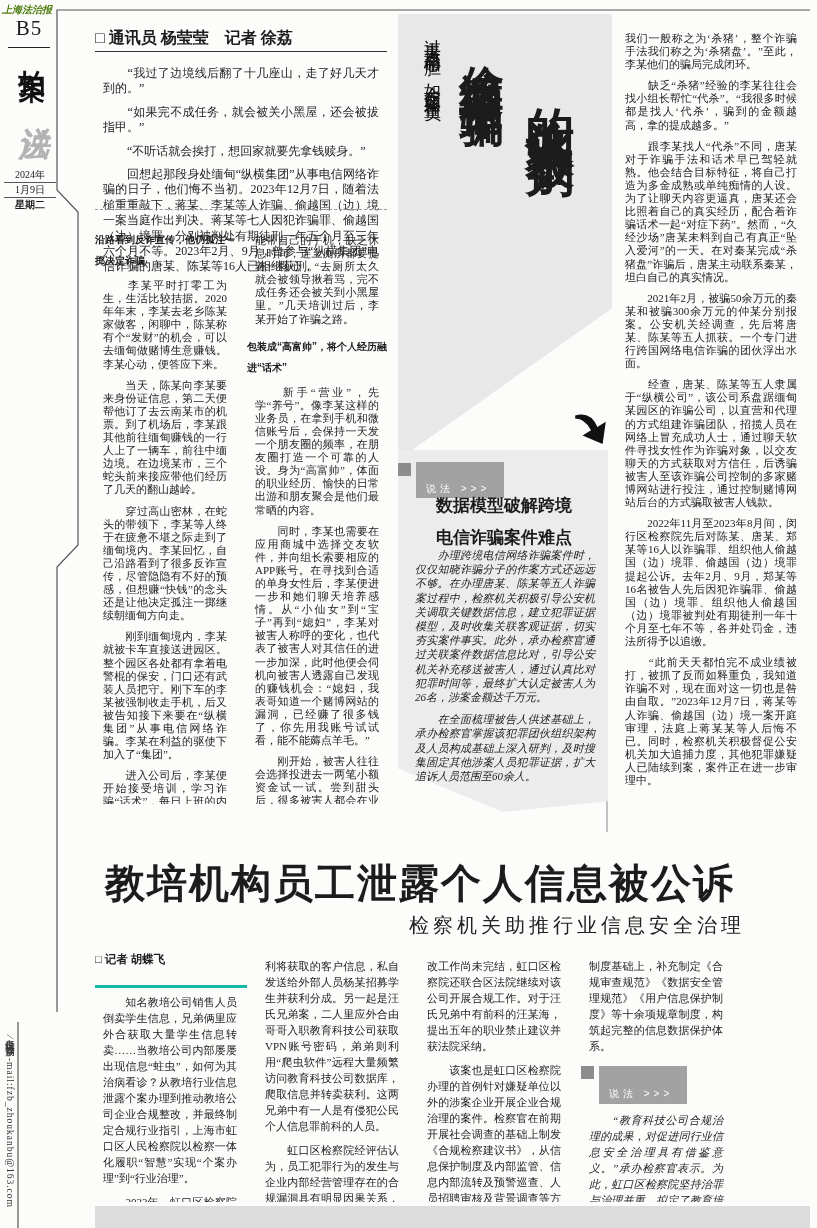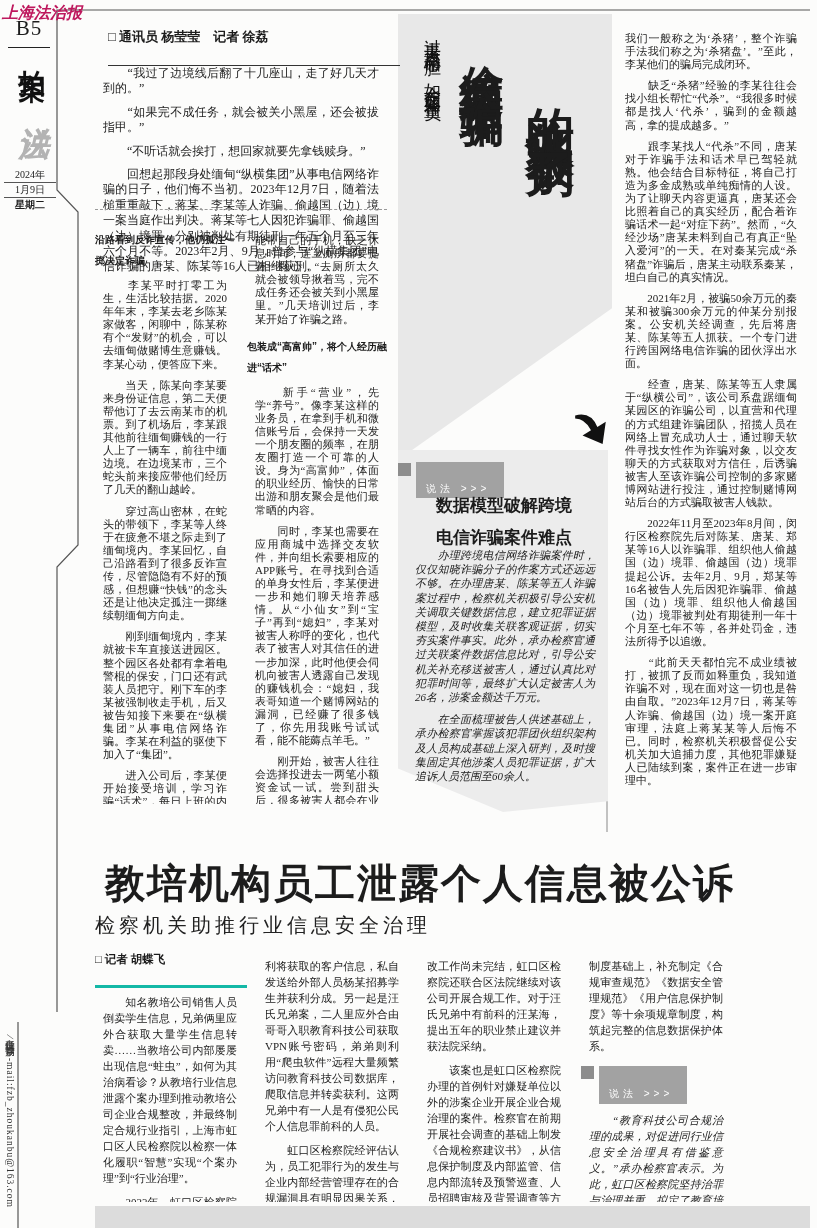--- a/index.html
+++ b/index.html
@@ -2,31 +2,31 @@
 <html><head>
 <meta charset="utf-8">
 <style>
   html,body{margin:0;padding:0;background:#888;}
   .page{position:relative;width:817px;height:1228px;background:#fcfcfb;margin:0 auto;
         font-family:"Liberation Serif","DejaVu Serif",serif;color:#1c1c1c;overflow:hidden;}
   .page p{margin:8px;text-align:justify;}
   .abs{position:absolute;}
 
   
-  .paper-name{left:2px;top:3px;width:80px;font-size:16px;font-style:italic;font-weight:bold;color:#be185d;}
+  .paper-name{left:2px;top:3px;width:80px;font-size:10px;font-style:italic;font-weight:bold;color:#4d7c0f;}
   .page-no{left:8px;top:16px;width:42px;text-align:center;font-size:21px;letter-spacing:1px;border-bottom:1.5px solid #222;padding-bottom:6px;}
   .col-name{left:14px;top:48px;writing-mode:vertical-rl;font-family:"Liberation Sans","DejaVu Sans",sans-serif;font-weight:bold;font-size:27px;letter-spacing:4px;color:#111;}
   .col-name2{left:12px;top:102px;writing-mode:vertical-rl;font-style:italic;font-weight:bold;font-size:31px;letter-spacing:2px;color:#b3b3b3;}
   .date-block{left:4px;top:168px;width:52px;text-align:center;font-size:10px;line-height:14px;}
   .date-block .d2{border-top:1px solid #555;border-bottom:1px solid #555;}
   .date-block .d3{font-weight:bold;}
   .editor-block{left:3px;top:1032px;writing-mode:vertical-rl;font-size:9.5px;letter-spacing:1px;color:#333;height:192px;}
 
   
-  .byline1{left:108px;top:28px;width:292px;font-size:13px;font-weight:bold;border-bottom:1px solid #333;padding-bottom:19px;}
+  .byline1{left:95px;top:28px;width:292px;font-size:16px;font-weight:bold;border-bottom:1px solid #333;padding-bottom:2px;}
   .lead{left:95px;top:58px;width:292px;font-size:12px;line-height:15.4px;}
   .dashed{left:95px;top:209px;width:292px;border-top:1.5px dashed #999;height:0;}
   .newscol{font-size:11px;line-height:13.1px;overflow:hidden;}
   .colA{left:95px;top:226px;width:140px;height:578px;}
   .colB{left:247px;top:226px;width:140px;height:578px;}
   .colR{left:617px;top:24px;width:188px;height:762px;}
   .subhead{font-family:"Liberation Sans","DejaVu Sans",sans-serif;font-weight:bold;font-size:10px;line-height:21px;margin:3px 0 7px 0 !important;text-align:left !important;}
   .colB .subhead{margin-top:10px !important;}
 
   
@@ -44,21 +44,21 @@
   .sf-bar{display:inline-block;background:#a2a2a2;color:#fff;font-size:10px;letter-spacing:4px;
           padding:20px 14px 2px 10px;margin-left:5px;vertical-align:top;font-family:"Liberation Sans","DejaVu Sans",sans-serif;}
   .sf-label-row{left:398px;top:462px;}
   .sf-title{left:404px;top:486px;width:200px;text-align:center;font-family:"Liberation Sans","DejaVu Sans",sans-serif;font-weight:bold;font-size:17px;line-height:24px;}
   .sf-title p{text-align:center;}
   .sf-body{left:407px;top:540px;width:196px;height:268px;font-style:italic;font-size:11px;line-height:14.2px;overflow:hidden;}
   .sf-body p{text-align:justify;}
 
   
   .b-title{left:95px;top:856px;width:650px;text-align:center;font-size:40px;font-weight:900;letter-spacing:2px;}
-  .b-sub{left:95px;top:912px;width:650px;text-align:left;font-family:"Liberation Sans","DejaVu Sans",sans-serif;font-size:20px;letter-spacing:4px;color:#222;}
+  .b-sub{left:95px;top:912px;width:650px;text-align:right;font-family:"Liberation Sans","DejaVu Sans",sans-serif;font-size:20px;letter-spacing:4px;color:#222;}
   .byline2{left:95px;top:952px;width:152px;font-size:11.5px;font-weight:bold;border-bottom:3px solid #14b8a6;padding-bottom:18px;}
   .bcol{width:150px;font-size:11px;line-height:16px;overflow:hidden;}
   .bcol1{left:95px;top:986px;height:216px;}
   .bcol2{left:257px;top:950px;height:252px;}
   .bcol3{left:419px;top:950px;height:252px;}
   .bcol4{left:581px;top:950px;height:252px;}
   .bcol4 .sf-inline{margin:12px 0 8px 0;}
   .bcol4 .kaiti p{font-style:italic;}
   .band{left:95px;top:1206px;width:715px;height:22px;background:#dcdcdc;}
 

